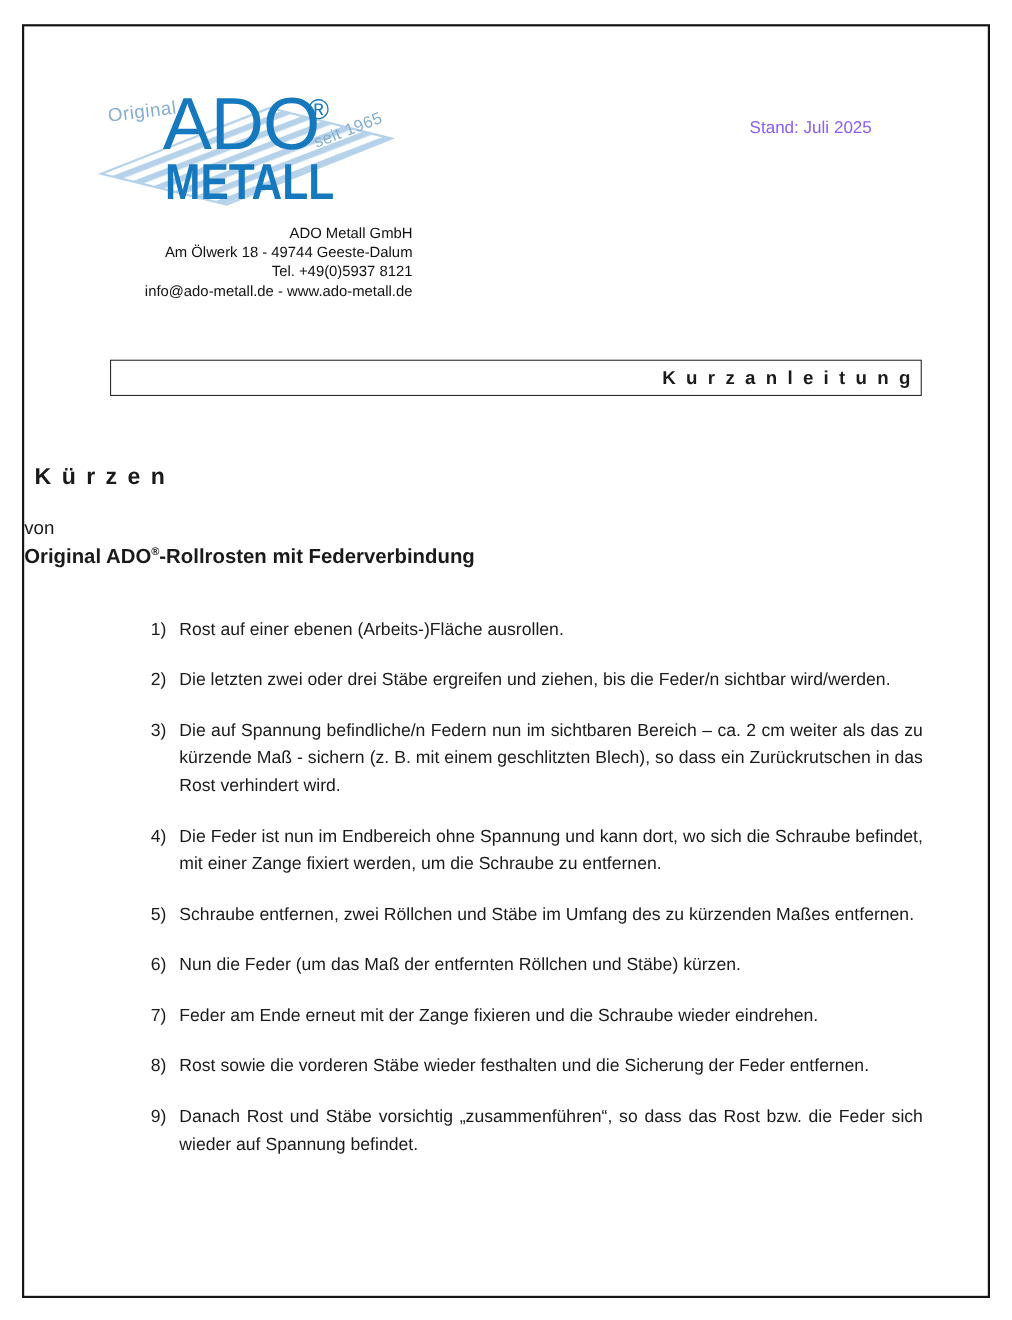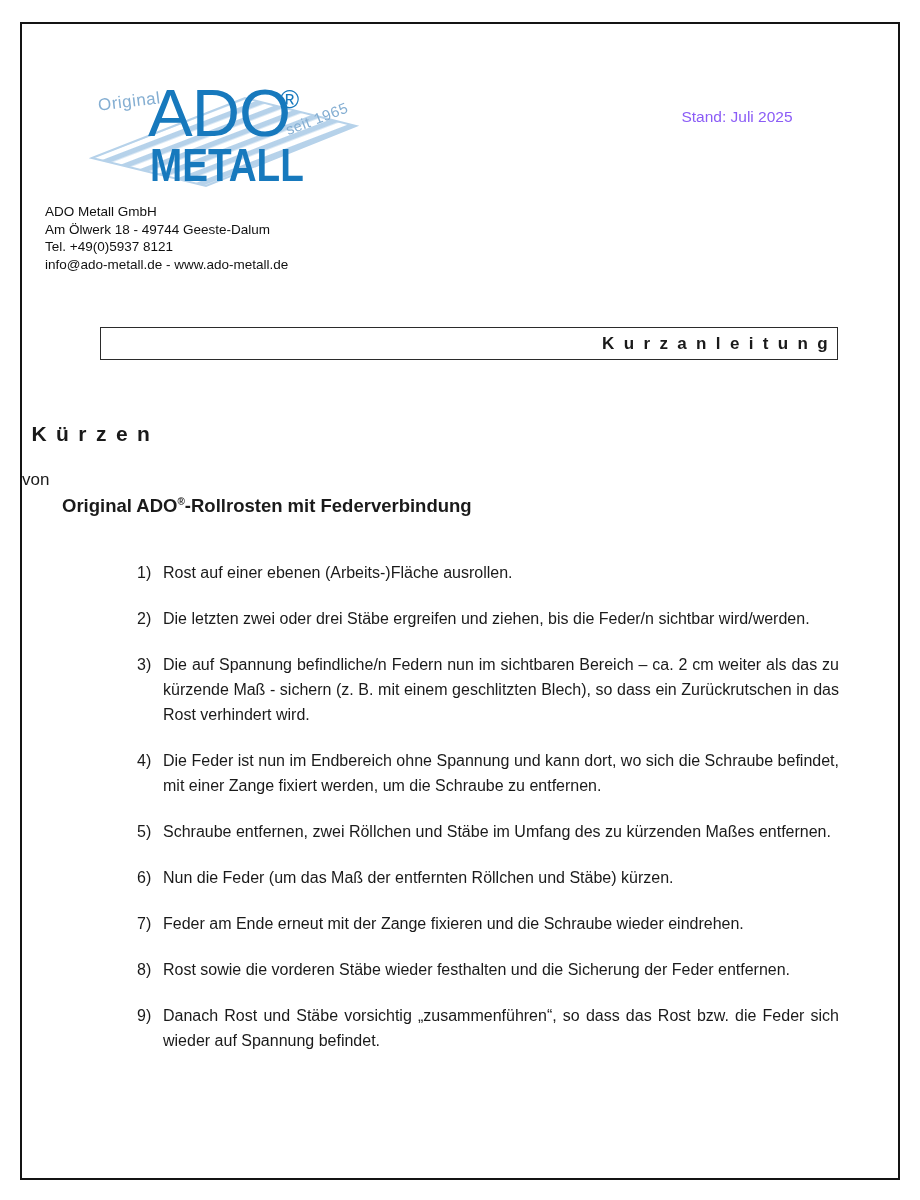--- a/index.html
+++ b/index.html
@@ -50,21 +50,21 @@
     position: absolute; left: 70px; top: 56px;
     font-size: 46px; font-weight: 700; color: #1779bd;
     transform: scaleX(0.84); transform-origin: left top;
     letter-spacing: 0px; line-height: 1.0;
   }
 
   
   .address {
     position: absolute; left: 23px; top: 179px;
     width: 330px;
-    text-align: left;
+    text-align: right;
     font-size: 13.5px; line-height: 17.6px;
     color: #111;
   }
 
   
   .date-label {
     position: absolute; left: 615px; top: 84px;
     width: 200px; text-align: center;
     font-size: 15.5px; color: #8b5cf6;
   }
@@ -79,21 +79,21 @@
   }
   .title-box span {
     font-size: 17px; font-weight: 700;
     letter-spacing: 0.55em; text-indent: 0.55em;
   }
 
   
   .heading { position: absolute; left: 0; top: 398px; width: 100%; }
   .h-line1 { font-size: 21px; font-weight: 700; letter-spacing: 0.45em; text-indent: 0.45em; }
   .h-line2 { font-size: 17px; font-weight: 400; margin-top: 24px; }
-  .h-line3 { font-size: 18.5px; font-weight: 700; margin-top: 5px; margin-left: 40px; }
+  .h-line3 { font-size: 18.5px; font-weight: 700; margin-top: 5px; }
   .h-line3 sup { font-size: 10px; font-weight: 700; vertical-align: super; }
 
   
   .steps {
     position: absolute; left: 115px; top: 536px;
     width: 702px;
     font-size: 16px; line-height: 25px;
   }
   .step {
     position: relative;

